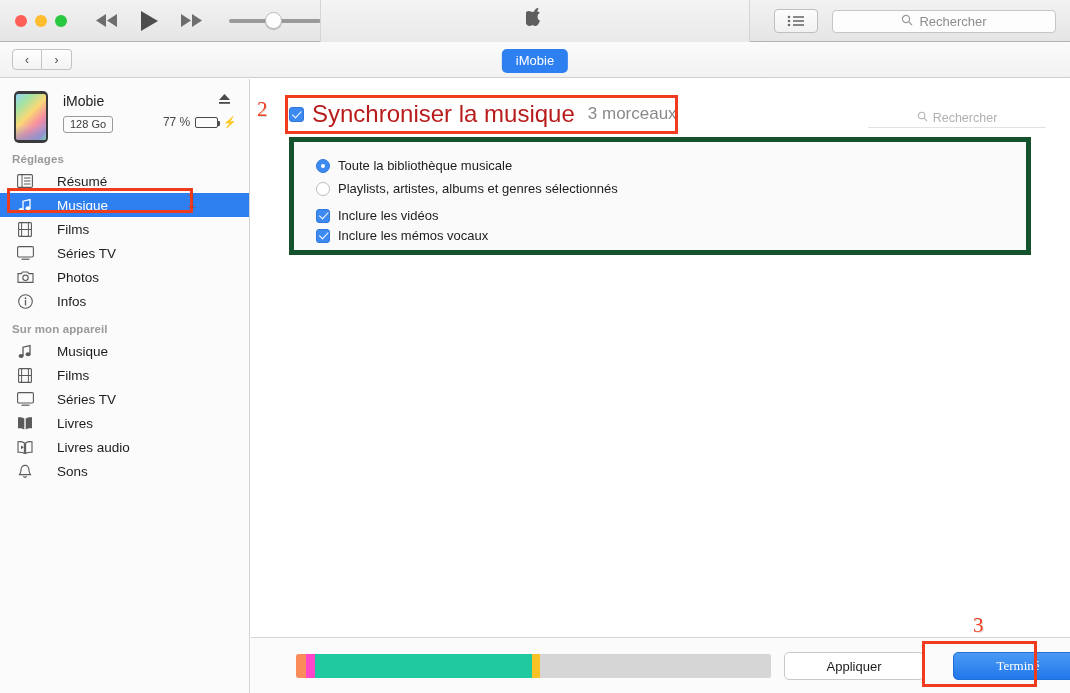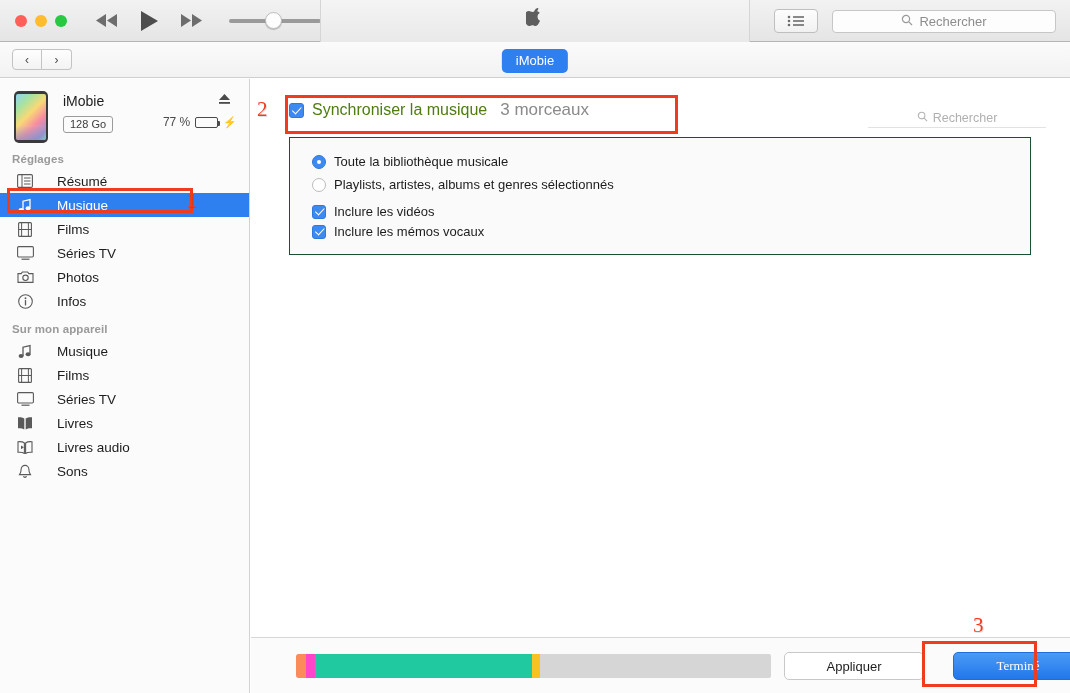--- a/index.html
+++ b/index.html
@@ -176,33 +176,33 @@
 
   
   .main {
     position: absolute; left: 251px; top: 79px;
     width: 819px; height: 558px; background: #fff;
   }
   .sync-header {
     position: absolute; left: 38px; top: 21px;
     display: flex; align-items: center; gap: 8px;
   }
-  .sync-title { font-size: 16px; color: #4d7c0f; }
+  .sync-title { font-size: 24px; color: #b91c1c; }
   .sync-count { font-size: 17px; color: #8a8a8a; margin-left: 5px; }
   .main-search {
     position: absolute; right: 24px; top: 29px;
     width: 178px; height: 20px;
     border-bottom: 1px solid #e2e2e2;
     display: flex; align-items: center; justify-content: center; gap: 5px;
     color: #b0b0b0; font-size: 12.5px;
   }
   .options-box {
     position: absolute; left: 38px; top: 58px;
     width: 742px; height: 118px;
-    background: #fafafa; border: 1px solid #14532d;
+    background: #fafafa; border: 5px solid #14532d;
   }
   .opt-row { display: flex; align-items: center; gap: 8px; font-size: 13px; color: #1d1d1f; }
   .opt-group-radio { position: absolute; left: 22px; top: 16px; display: flex; flex-direction: column; gap: 8px; }
   .opt-group-check { position: absolute; left: 22px; top: 66px; display: flex; flex-direction: column; gap: 5px; }
   .radio {
     width: 14px; height: 14px; border-radius: 50%;
     border: 1px solid #bcbcbc; background: #fff; flex: 0 0 14px;
     display: flex; align-items: center; justify-content: center;
   }
   .radio.on { background: #3d8bf2; border-color: #3078db; }

